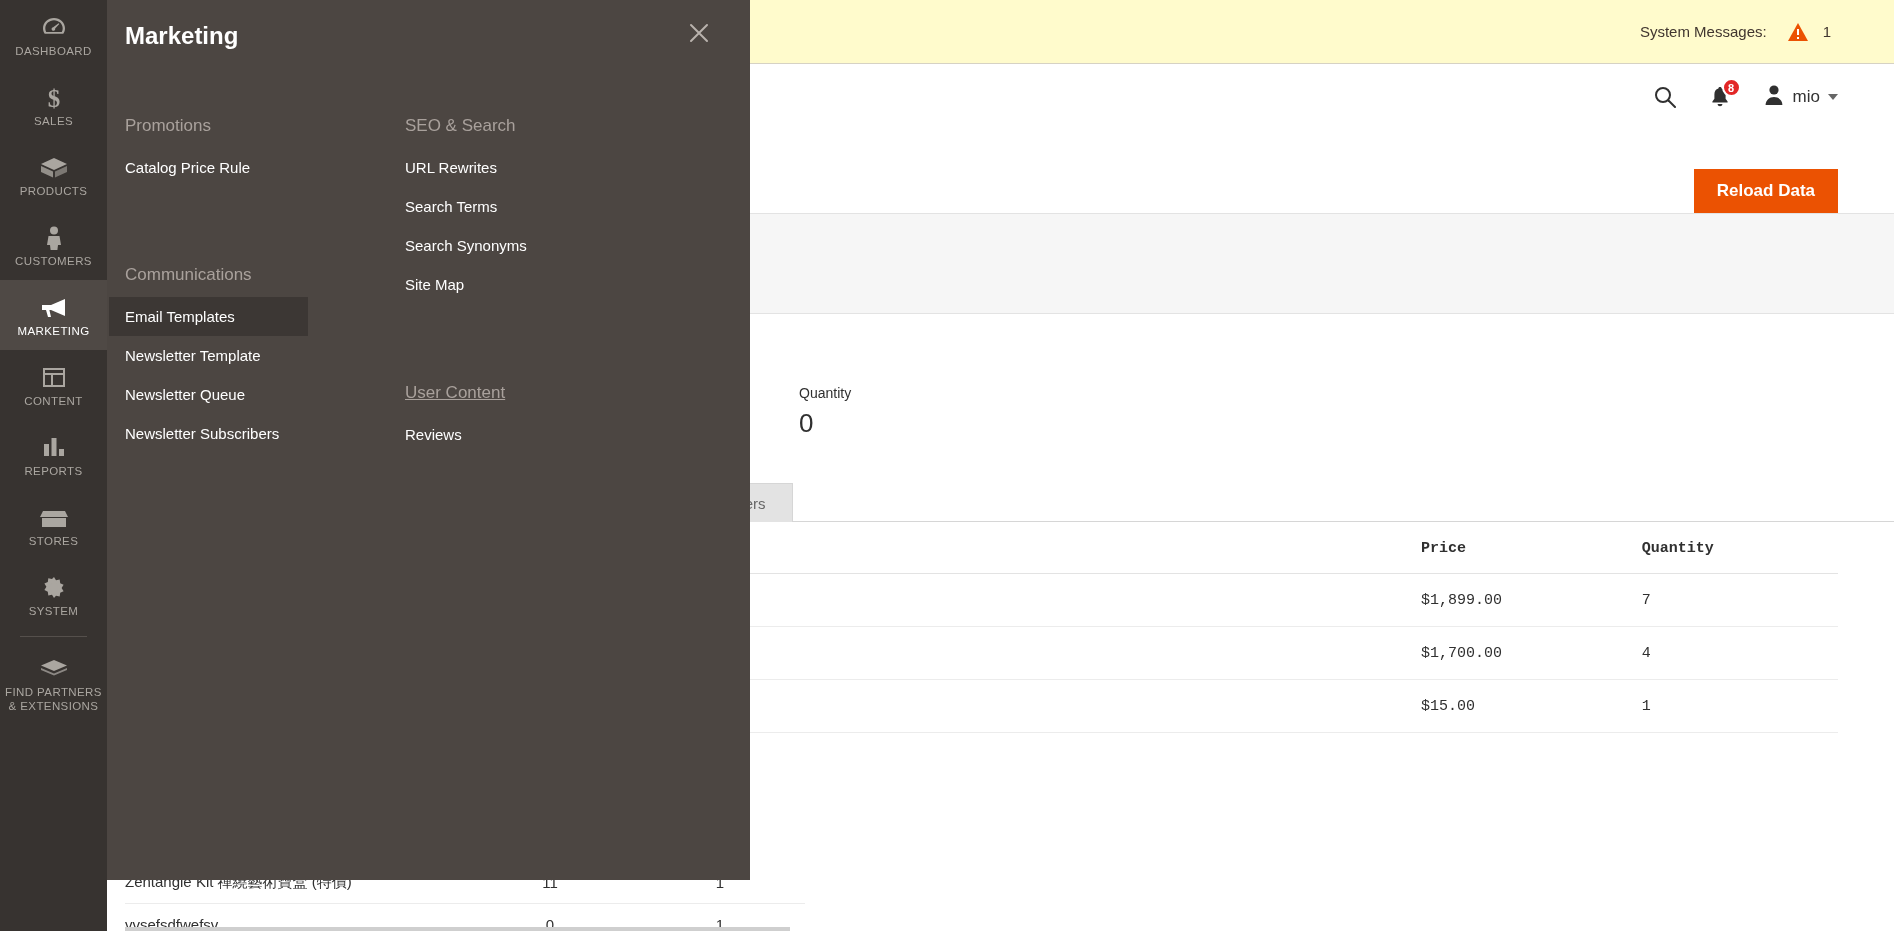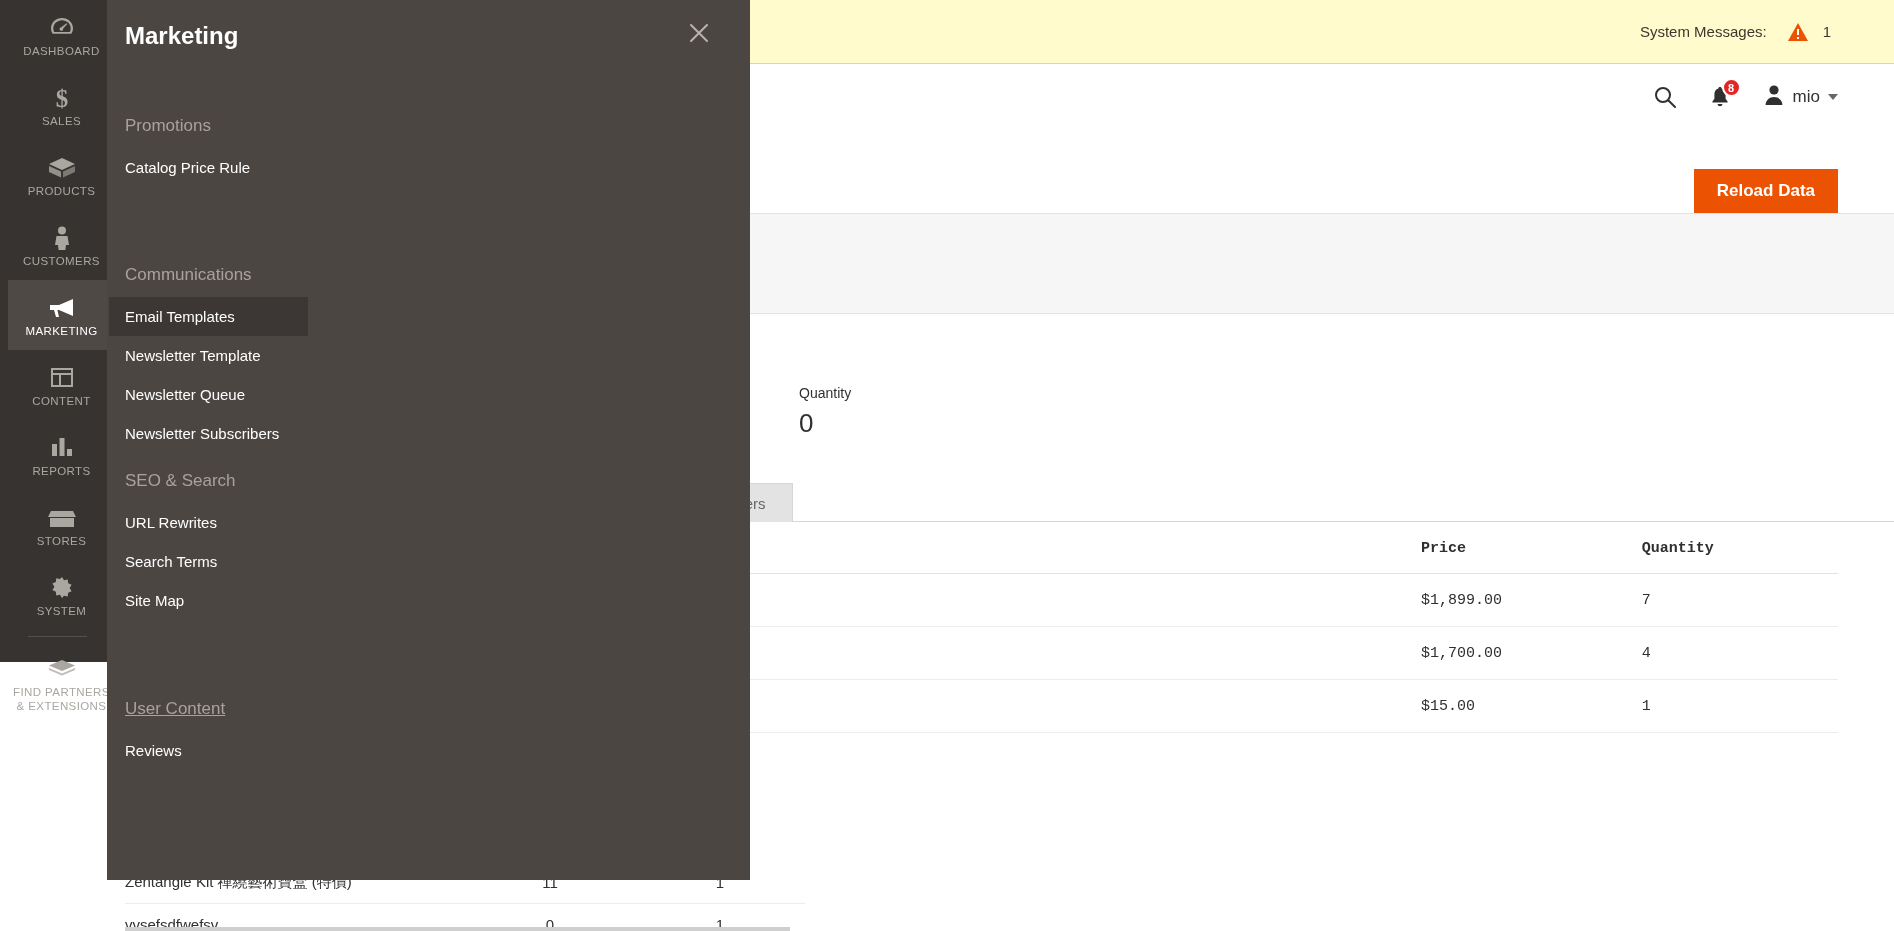--- a/index.html
+++ b/index.html
@@ -8,24 +8,23 @@
     overflow: hidden;
     background: #ffffff;
     font-family: "Liberation Sans", sans-serif;
     -webkit-font-smoothing: antialiased;
   }
   #root { position: relative; width: 1894px; height: 931px; overflow: hidden; }
 
   
   .sidebar {
     position: absolute; left: 0; top: 0;
-    width: 107px; height: 662px;
+    width: 107px; height: 931px;
     background: #373330;
     z-index: 5;
-    padding-left: 8px;
   }
   .sb-item {
     position: relative;
     width: 107px;
     padding: 14px 2px 12px 2px;
     text-align: center;
     cursor: pointer;
   }
   .sb-item.active { background: #4f4945; }
   .sb-item.active::before {
@@ -200,21 +199,21 @@
     z-index: 10;
   }
   .mp-title {
     font-size: 24px; font-weight: bold; color: #ffffff;
     padding: 22px 0 0 18px;
   }
   .mp-close {
     position: absolute; right: 40px; top: 22px;
     cursor: pointer; line-height: 0;
   }
-  .mp-cols { display: flex; padding-top: 48px; flex-direction: column; }
+  .mp-cols { display: flex; padding-top: 48px; }
   .mp-col { width: 280px; padding-left: 18px; }
   .mp-col2 { width: 290px; padding-left: 18px; }
   .mp-group {
     font-size: 17px; color: #a9a19c;
     padding: 12px 0 12px 0;
     margin-top: 6px;
   }
   .mp-group.spaced { margin-top: 66px; }
   .mp-group.spaced2 { margin-top: 67px; text-decoration: underline; }
   .mp-link {
@@ -479,20 +478,21 @@
         <a class="mp-link sel">Email Templates</a>
         <a class="mp-link">Newsletter Template</a>
         <a class="mp-link">Newsletter Queue</a>
         <a class="mp-link">Newsletter Subscribers</a>
       </div>
 
       <div class="mp-col2">
         <div class="mp-group">SEO &amp; Search</div>
         <a class="mp-link">URL Rewrites</a>
         <a class="mp-link">Search Terms</a>
+        <a class="mp-link">Search Synonyms</a>
         <a class="mp-link">Site Map</a>
 
         <div class="mp-group spaced2">User Content</div>
         <a class="mp-link">Reviews</a>
       </div>
     </div>
   </div>
 
 </div>
 

